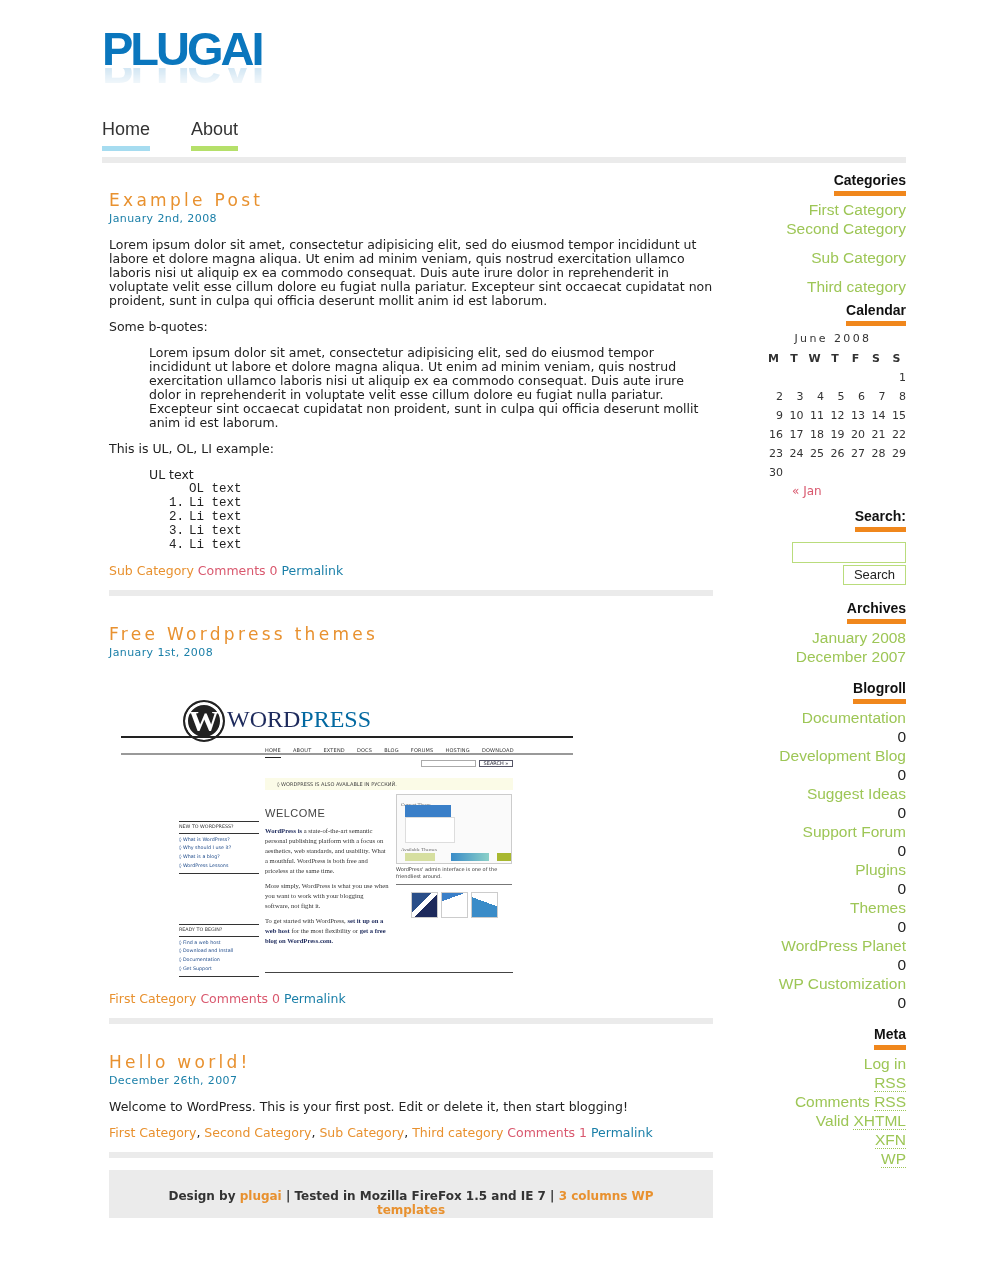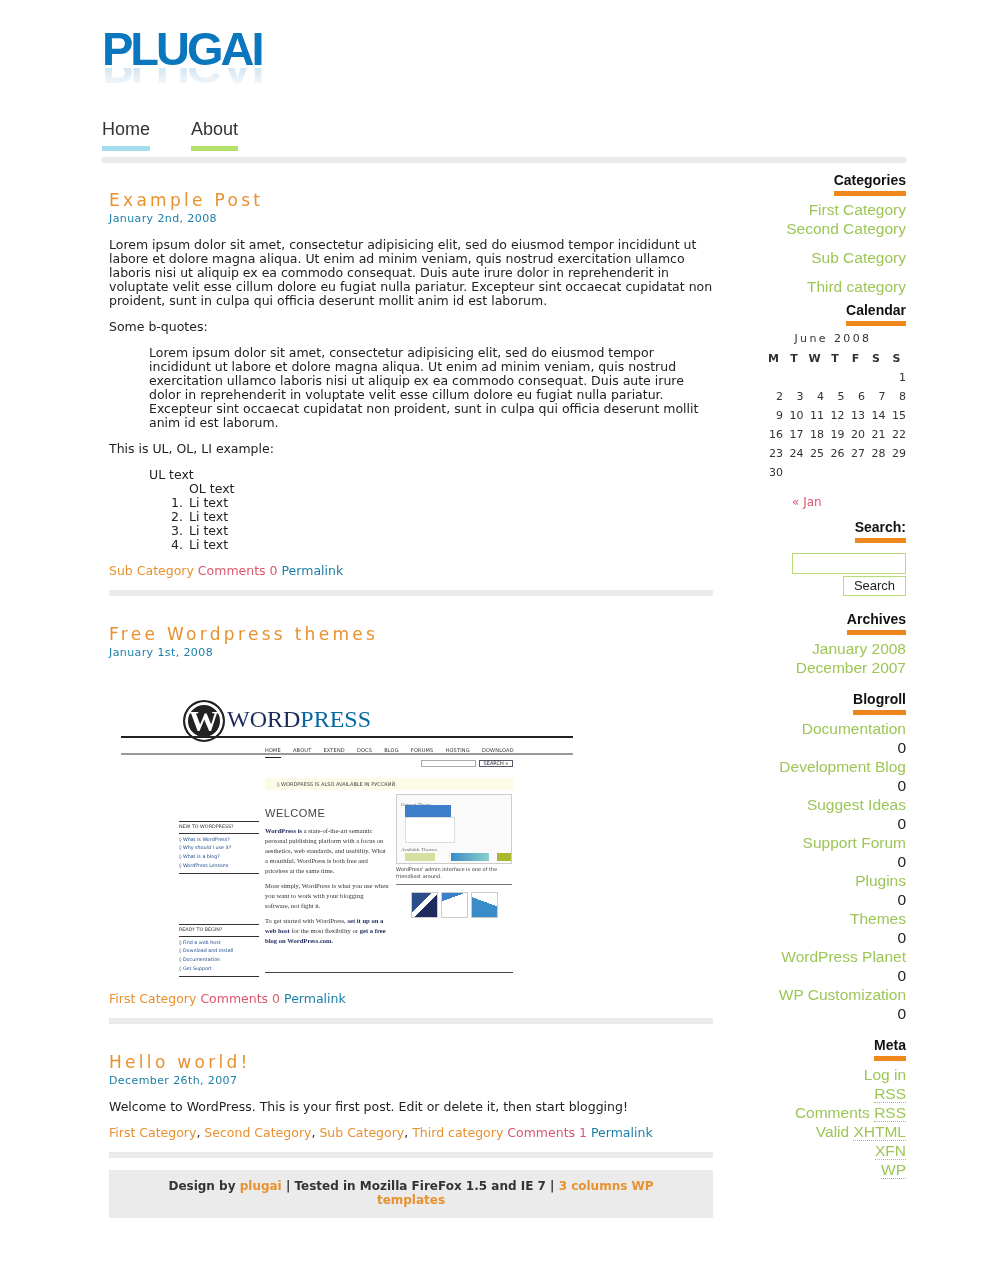--- a/index.html
+++ b/index.html
@@ -16,21 +16,21 @@
   .nav-item { font-family: "Liberation Sans", sans-serif; font-size: 18px; color: #333; padding-bottom: 6px; border-bottom: 5px solid #a6dcf0; display: inline-block; line-height: 22px; }
   .nav-item.about { border-bottom-color: #b5e06a; }
   .topbar { position: absolute; left: 102px; top: 157px; width: 804px; height: 6px; background: #ebebeb; }
 
   .main { position: absolute; left: 109px; top: 190px; width: 604px; font-size: 12.5px; line-height: 14px; }
   .post-title { font-family: "DejaVu Sans", sans-serif; font-size: 17px; letter-spacing: 3.3px; color: #e8912f; line-height: 20px; display: block; }
   .post-date { font-size: 11px; color: #1a7fa8; letter-spacing: 0.4px; line-height: 14px; display: block; margin-top: 2px; }
   .p { margin-top: 12px; color: #222; }
   .bq { margin: 12px 0 0 40px; }
   .ul-block { margin: 12px 0 0 40px; }
-  .ol-block { margin-left: 40px; }
+  .ol-block { margin-left: 40px; font-family: Liberation Mono, monospace; }
   .ol-item { display: flex; }
   .ol-num { width: 20px; margin-left: -20px; text-align: right; padding-right: 6px; width: 20px; }
   .meta-line { margin-top: 12px; }
   .cat { color: #e8912f; }
   .comm { color: #d9586e; }
   .perm { color: #1a7fa8; }
   .sep { height: 6px; background: #ebebeb; margin-top: 12px; margin-bottom: 28px; }
   .post { display: block; }
 
   .wp-shot { position: relative; width: 462px; height: 292px; margin: 28px 0 0 12px; }
@@ -55,36 +55,36 @@
   .wp-right .form { position: absolute; left: 8px; top: 22px; width: 50px; height: 26px; border: 1px solid #ddd; background: #fff; }
   .wp-right .t2 { position: absolute; left: 4px; top: 48px; font-size: 5px; color: #666; font-family: "Liberation Serif", serif; }
   .wp-right .g1 { position: absolute; left: 8px; top: 58px; width: 30px; height: 8px; background: #d6dfa0; }
   .wp-right .g2 { position: absolute; left: 54px; top: 58px; width: 38px; height: 8px; background: linear-gradient(90deg,#3a8cc8,#8bd0c8); }
   .wp-right .g3 { position: absolute; left: 100px; top: 58px; width: 14px; height: 8px; background: #a8b830; }
   .wp-cap { position: absolute; left: 275px; top: 178px; width: 116px; font-size: 5px; line-height: 7px; color: #333; }
   .wp-line3 { position: absolute; left: 275px; top: 196px; width: 116px; height: 1px; background: #777; }
   .wp-thumb { position: absolute; top: 204px; width: 27px; height: 26px; border: 1px solid #ccc; }
   .wp-line4 { position: absolute; left: 144px; top: 284px; width: 248px; height: 1px; background: #444; }
 
-  .footer { margin-top: 0; width: 604px; height: 48px; background: #ebebeb; text-align: center; font-weight: bold; font-size: 12px; line-height: 14px; padding: 9px 40px 0 40px; color: #333; }
+  .footer { margin-top: 0; width: 604px; height: 48px; background: #ebebeb; text-align: center; font-weight: bold; font-size: 12px; line-height: 14px; padding: 19px 40px 0 40px; color: #333; }
   .footer .ln { color: #e8912f; }
 
   .sidebar { position: absolute; left: 740px; top: 170px; width: 166px; text-align: right; font-family: "Liberation Sans", sans-serif; }
   .widget-title { display: inline-block; font-size: 14px; font-weight: bold; color: #111; line-height: 20px; padding-bottom: 1px; border-bottom: 5px solid #f0871c; }
   .wtitle-wrap { text-align: right; }
   .sb-link { display: block; font-size: 15.5px; color: #9dc656; line-height: 19px; }
   .sb-zero { display: block; font-size: 15.5px; color: #222; line-height: 19px; }
   .dotted { border-bottom: 1px dotted #9dc656; }
 
   .cal { margin-top: 6px; width: 146px; margin-left: 20px; font-family: "DejaVu Sans", sans-serif; font-size: 11px; color: #333; }
   .cal-cap { text-align: center; letter-spacing: 2.4px; line-height: 14px; height: 17px; }
   .cal-grid { display: grid; grid-template-columns: repeat(7, 19px); column-gap: 1.5px; justify-content: end; }
   .cal-grid div { height: 19px; line-height: 19px; text-align: right; }
   .cal-grid .hd { font-weight: bold; text-align: center; height: 19px; }
-  .cal-prev { text-align: left; padding-left: 32px; color: #d9586e; font-size: 12px; margin-top: 13px; line-height: 14px; }
+  .cal-prev { text-align: left; padding-left: 32px; color: #d9586e; font-size: 12px; margin-top: 2px; line-height: 14px; }
 
   .search-in { display: block; margin-left: 52px; width: 114px; height: 21px; border: 1px solid #b9dc7c; background: #fff; }
   .search-btn { display: inline-block; width: 63px; height: 20px; border: 1px solid #b9dc7c; background: #fff; font-family: "Liberation Sans", sans-serif; font-size: 13px; color: #222; line-height: 18px; text-align: center; margin-top: 2px; }
 </style>
 </head>
 <body>
 
 <div class="logo">
   <span class="word">PLUGAI</span>
   <span class="reflect">PLUGAI</span>

